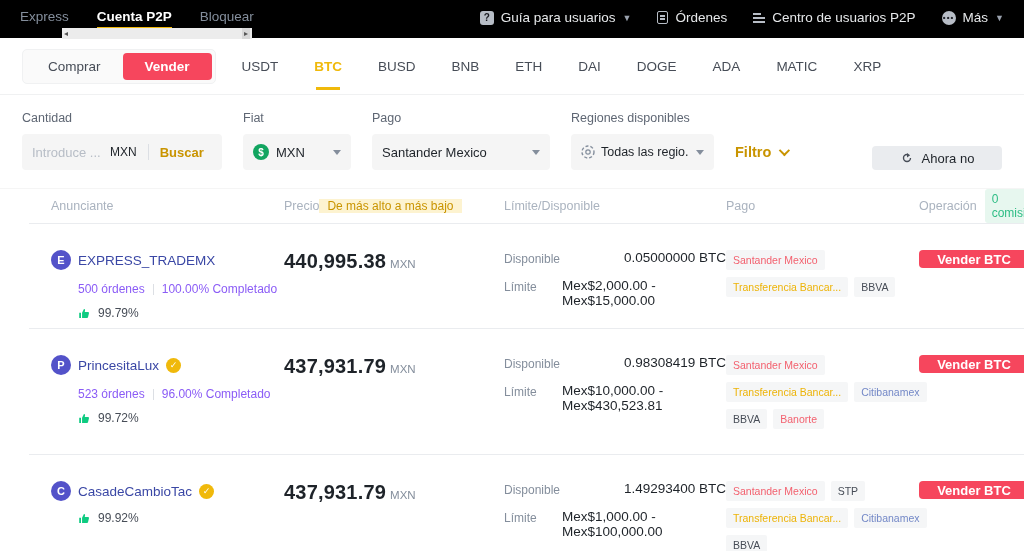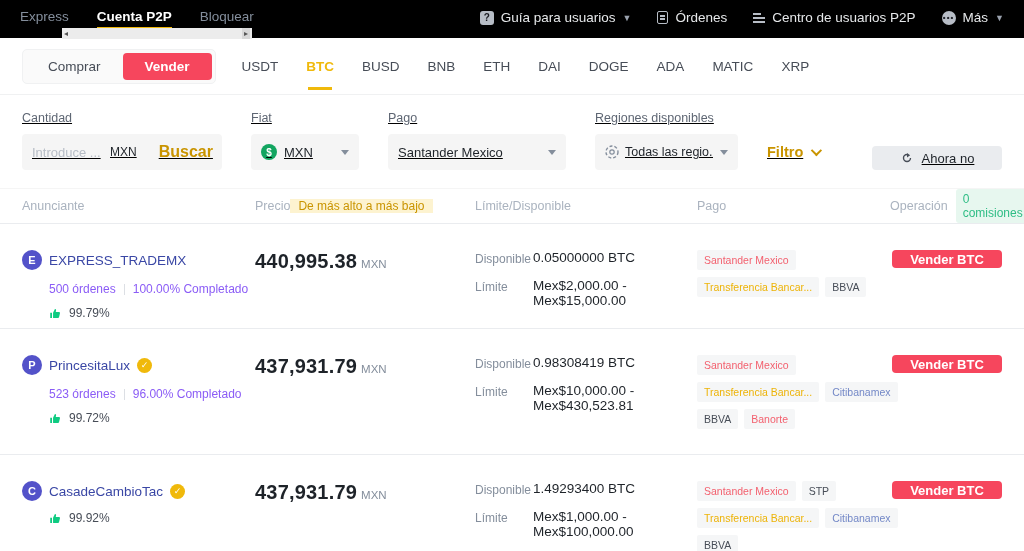--- a/index.html
+++ b/index.html
@@ -24,67 +24,67 @@
   .caret { font-size:9px; color:#9aa2ae; }
   .hscroll { position:absolute; left:62px; top:28px; width:190px; height:11px; background:#ececec; display:flex; align-items:center; justify-content:space-between; padding:0 2px; }
   .hscroll span { font-size:8px; color:#555; line-height:1; }
   .hscroll .right-cap { background:#d8d8d8; height:11px; display:flex; align-items:center; padding:0 2px; }
 
   
   .subnav { display:flex; align-items:center; height:57px; padding:0 22px; border-bottom:1px solid #f0f1f2; }
   .side-toggle { display:flex; background:#fafafa; border:1px solid #f0f1f2; border-radius:5px; padding:3px; }
   .toggle-buy { padding:6px 22px; font-size:13.5px; color:#474d57; cursor:pointer; }
   .toggle-sell { padding:6px 22px; font-size:13.5px; font-weight:bold; color:#fff; background:#f6465d; border-radius:4px; cursor:pointer; }
-  .coins { display:flex; gap:28px; margin-left:26px; }
+  .coins { display:flex; gap:36px; margin-left:26px; }
   .coin { position:relative; font-size:13.5px; color:#474d57; cursor:pointer; }
   .coin.active { color:#f0b90b; font-weight:bold; }
   .coin.active::after { content:""; position:absolute; left:2px; right:2px; bottom:-16px; height:3px; background:#f0b90b; }
 
   
-  .filters { display:flex; align-items:flex-end; padding:16px 22px 18px; gap:29px; border-bottom:1px solid #f5f5f5;text-decoration:underline; }
+  .filters { display:flex; align-items:flex-end; padding:16px 22px 18px; gap:21px; border-bottom:1px solid #f5f5f5; }
   .fgroup { display:flex; flex-direction:column; gap:9px; }
   .flabel { font-size:12.5px; color:#5e6673; }
   .control { height:36px; background:#f5f5f5; border-radius:4px; display:flex; align-items:center; padding:0 10px; font-size:13px; color:#1e2329; cursor:pointer; }
   .amount-ctl { width:200px; cursor:default; }
   .amount-ctl input { border:none; background:transparent; outline:none; width:78px; font-size:13px; font-family:"Liberation Sans",sans-serif; color:#1e2329; }
   .amount-ctl input::placeholder { color:#b7bdc6; }
   .amount-cur { font-size:12px; color:#1e2329; }
   .vdiv { width:1px; height:16px; background:#dcdfe4; margin:0 11px; }
-  .search-btn { color:#c99400; font-weight:bold; font-size:16px; cursor:pointer; }
+  .search-btn { color:#c99400; font-weight:bold; font-size:13px; cursor:pointer; }
   .fiat-ctl { width:108px; gap:7px; }
   .fiat-icon { width:16px; height:16px; border-radius:50%; background:#12a560; color:#fff; font-size:10px; font-weight:bold; display:flex; align-items:center; justify-content:center; flex:none; }
   .sel-caret { margin-left:auto; width:0; height:0; border-left:4px solid transparent; border-right:4px solid transparent; border-top:5px solid #848e9c; }
   .pay-ctl { width:178px; }
   .region-ctl { width:143px; gap:6px; font-size:12.5px; }
   .region-ctl .txt { white-space:nowrap; overflow:hidden; max-width:88px; }
   .globe-icon { flex:none; }
   .filtro { display:flex; align-items:center; gap:8px; height:36px; color:#c99400; font-size:14.5px; font-weight:bold; cursor:pointer; }
   .chev { width:8px; height:8px; border-right:2.5px solid #c99400; border-bottom:2.5px solid #c99400; transform:rotate(45deg) translateY(-2px); }
   .refresh-btn { margin-left:auto; width:130px; height:24px; background:#eaecef; border:none; border-radius:4px; display:flex; align-items:center; justify-content:center; gap:8px; font-size:13px; color:#1e2329; font-family:"Liberation Sans",sans-serif; cursor:pointer; }
 
   
-  .grid-cols { display:grid; grid-template-columns:233px 220px 222px 193px 1fr; }
+  .grid-cols { display:grid; grid-template-columns:233px 220px 222px 193px 1fr;margin-left:29px; }
   .thead { height:35px; align-items:center; padding:0 22px; border-bottom:1px solid #eaecef; color:#aab3bf; font-size:12.5px; }
   .th-price { display:flex; align-items:center; }
   .sort-badge { background:#fdf3d0; color:#c99400; font-size:12px; padding:0 8px; border-radius:0; }
   .th-op { display:flex; align-items:center; justify-content:flex-end; gap:8px; }
   .fee-badge { background:#e7f7ef; color:#2ebd85; font-size:12px; padding:3px 7px; border-radius:3px; }
 
   .row { padding:26px 22px 0; border-bottom:1px solid #eaecef; }
   .row:last-child { border-bottom:none; }
   .adv-line1 { display:flex; align-items:center; gap:7px; }
   .avatar { width:20px; height:20px; border-radius:50%; background:#5352c9; color:#fff; font-size:11px; font-weight:bold; display:flex; align-items:center; justify-content:center; flex:none; }
   .adv-name { font-size:13.5px; color:#3a47a5; cursor:pointer; }
   .verified { width:15px; height:15px; border-radius:50%; background:#f0b90b; color:#fff; font-size:9px; display:flex; align-items:center; justify-content:center; }
   .adv-stats { margin:12px 0 0 27px; font-size:12px; color:#8b5cf6; display:flex; align-items:center; }
   .stat-sep { width:1px; height:11px; background:#dcdfe4; margin:0 8px; }
   .adv-rating { margin:10px 0 0 27px; display:flex; align-items:center; gap:7px; font-size:12px; color:#474d57; }
   .price-val { font-size:20px; font-weight:bold; color:#1e2329; letter-spacing:.2px; }
   .price-cur { font-size:11.5px; color:#848e9c; margin-left:4px; font-weight:normal; }
-  .lv { display:flex; margin-bottom:12px; }
+  .lv { display:flex; margin-bottom:12px;justify-content:space-between; }
   .lv .lbl { width:58px; font-size:12px; color:#848e9c; padding-top:2px; flex:none; }
   .lv .val { font-size:13.5px; color:#1e2329; }
   .pay-line { display:flex; gap:6px; margin-bottom:7px; }
   .pay-badge { background:#f5f6f7; border-radius:2px; padding:4px 7px; font-size:10.5px; white-space:nowrap; }
   .pay-red { color:#f3616f; } .pay-yellow { color:#edb307; } .pay-dark { color:#474d57; } .pay-blue { color:#7388c7; }
   .op-cell { display:flex; justify-content:flex-end; }
   .sell-btn { width:110px; height:18px; background:#f6465d; color:#fff; border:none; border-radius:4px; font-size:13px; font-weight:bold; font-family:"Liberation Sans",sans-serif; cursor:pointer; }
 </style>
 </head>
 <body>

